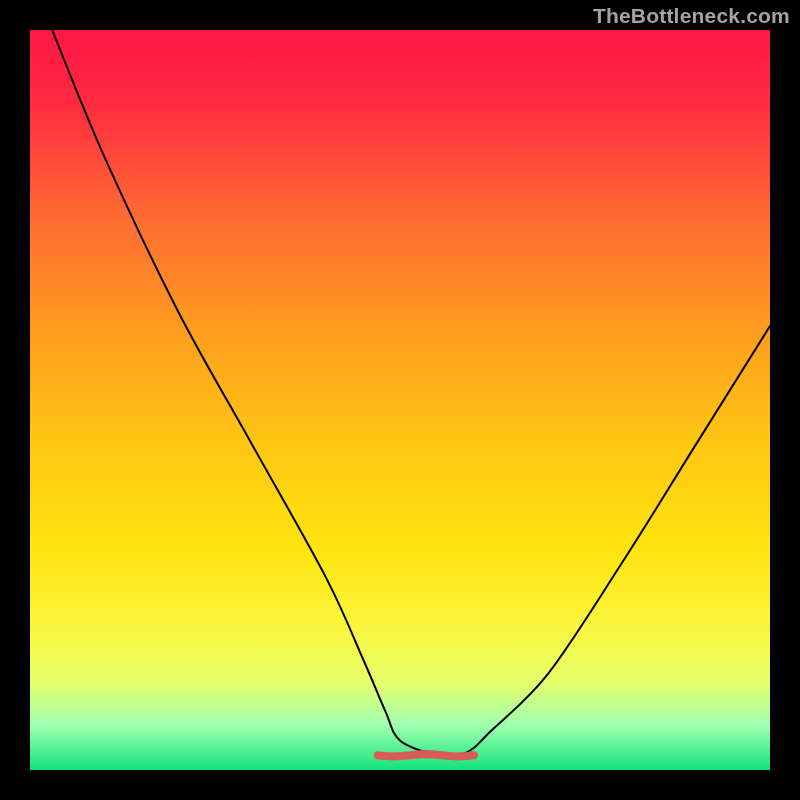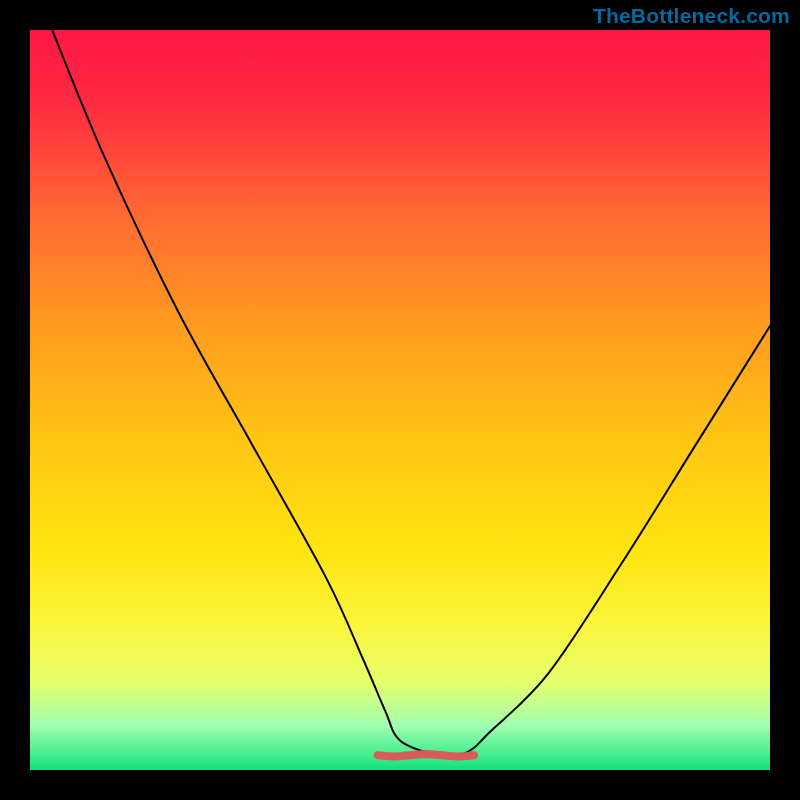--- a/index.html
+++ b/index.html
@@ -15,21 +15,21 @@
     position: absolute;
     top: 0;
     left: 0;
     width: 800px;
     height: 800px;
   }
   .attribution {
     position: absolute;
     top: 4px;
     right: 10px;
-    color: #0369a1;
+    color: #a3a3a3;
     font-size: 21px;
     font-weight: bold;
     letter-spacing: 0.2px;
     z-index: 20;
   }
   svg.plot {
     position: absolute;
     top: 0;
     left: 0;
   }

